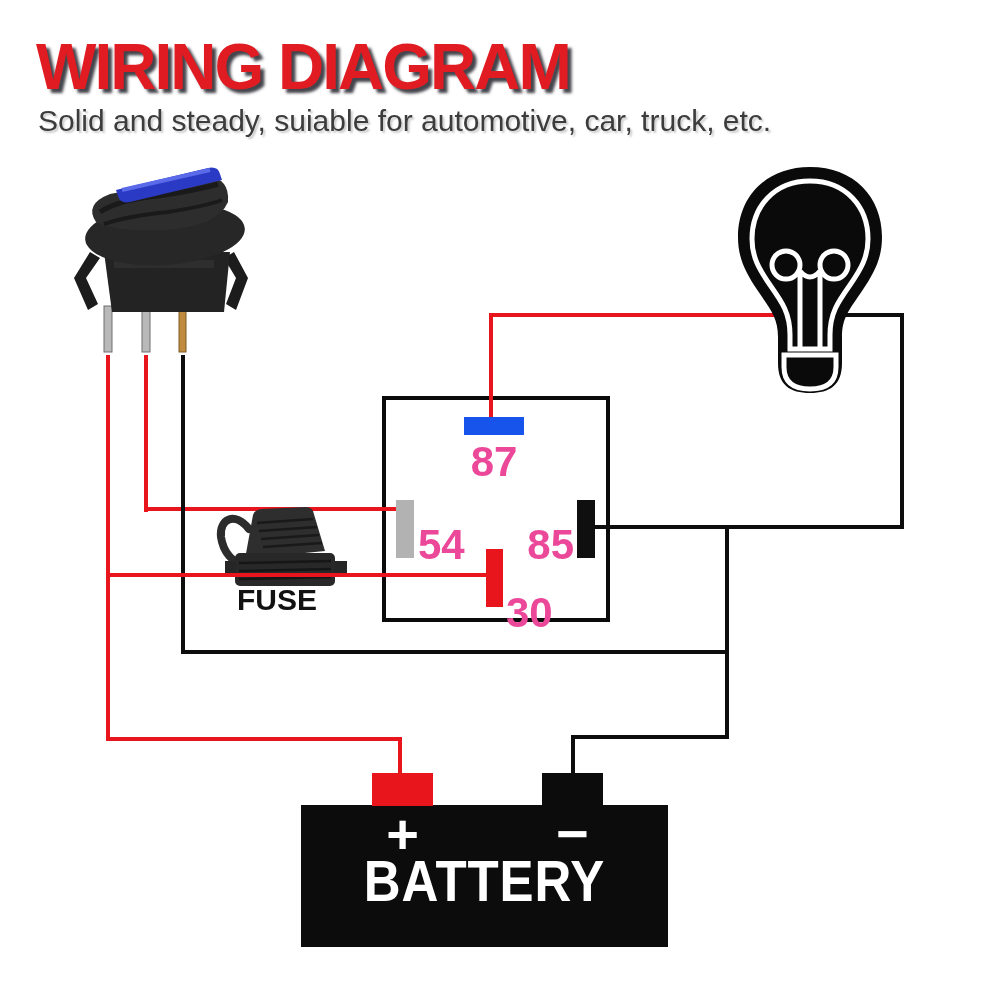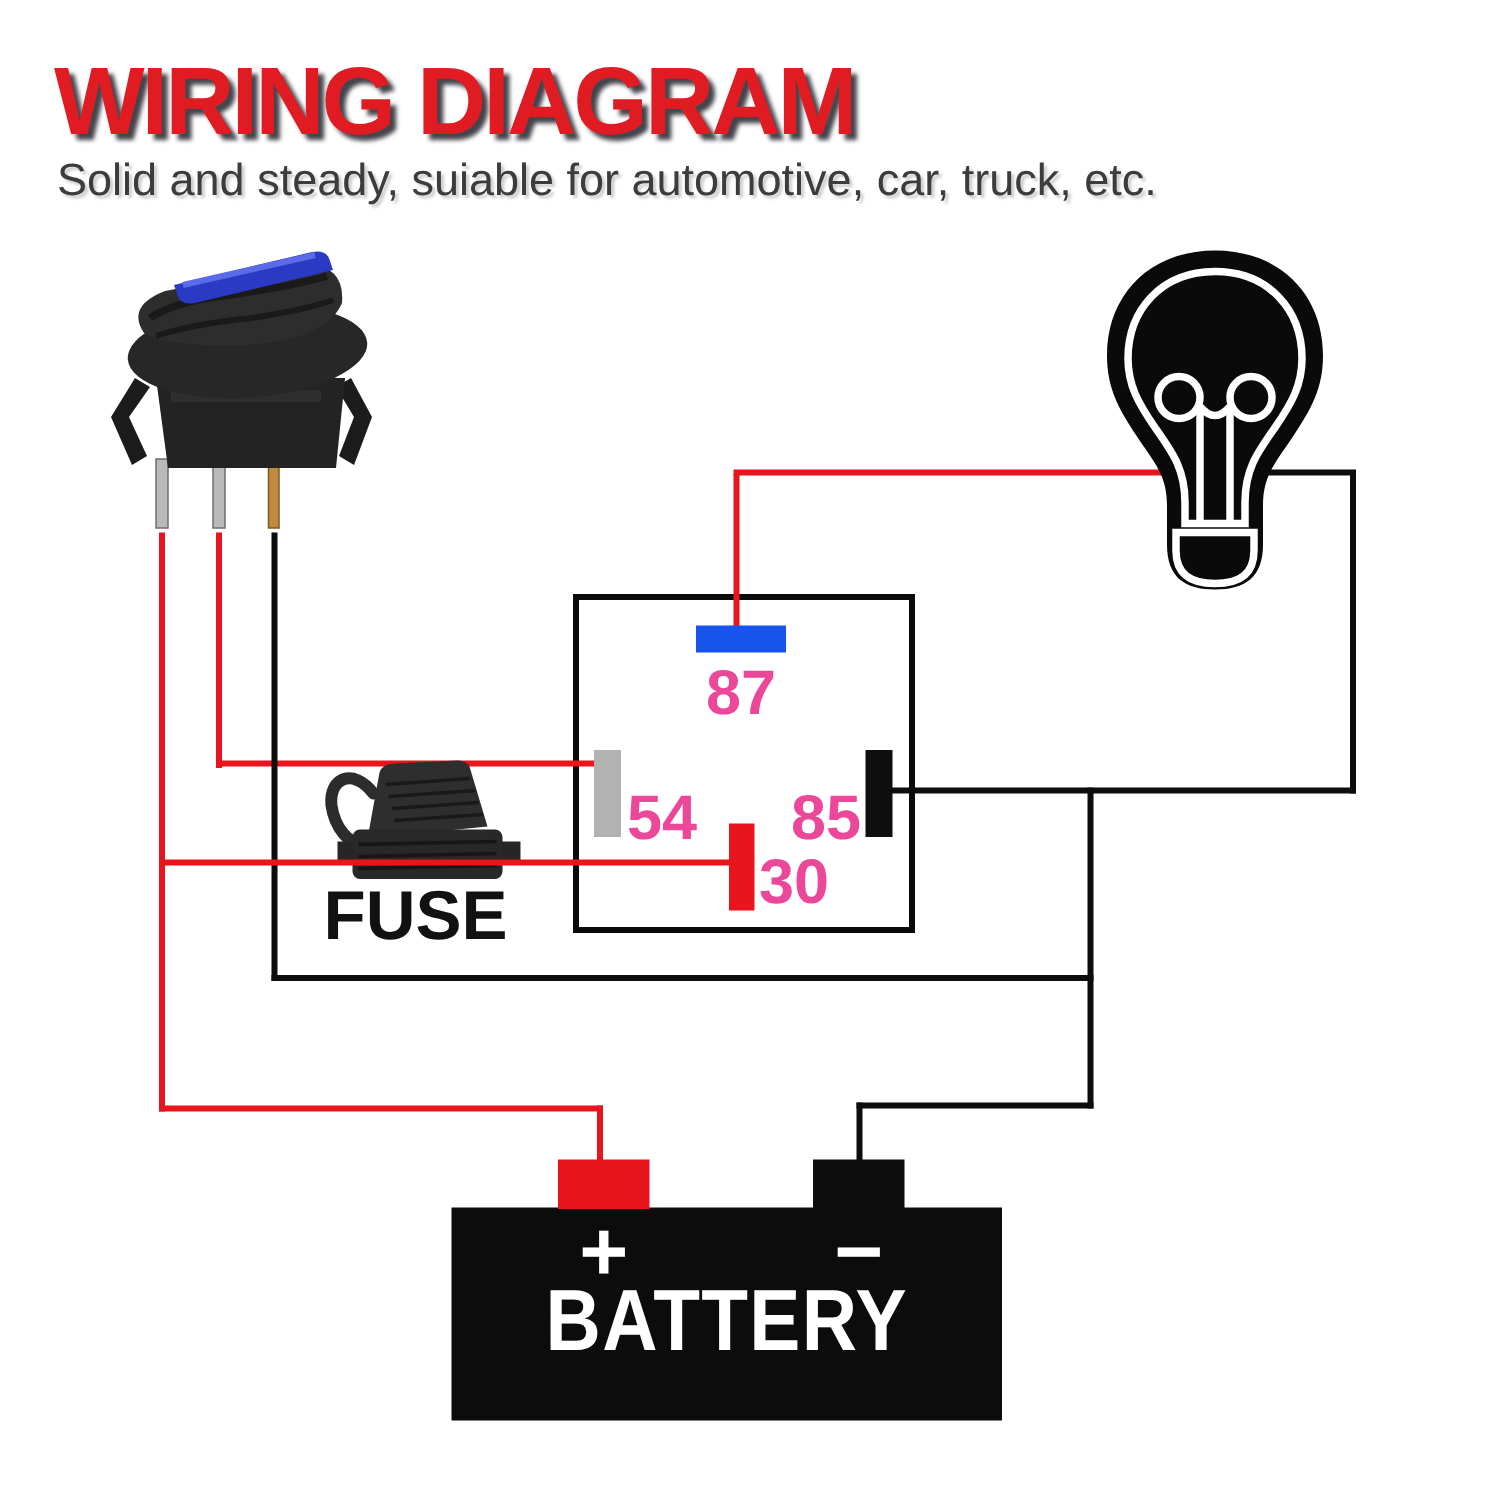--- a/index.html
+++ b/index.html
@@ -34,26 +34,26 @@
   #term-87{left:464px;top:417px;width:60px;height:18px;background:#1754ec;}
   #term-86{left:396px;top:500px;width:18px;height:58px;background:#b2b2b2;}
   #term-85{left:577px;top:500px;width:18px;height:58px;background:#0f0f0f;}
   #term-30{left:486px;top:549px;width:17px;height:58px;background:#e8151c;}
   .term-label{
     position:absolute;z-index:5;font-size:42px;font-weight:bold;color:#ec4899;line-height:1;
   }
   #lbl-87{left:454px;top:441px;width:80px;text-align:center;}
   #lbl-86{left:418px;top:524px;}
   #lbl-85{left:518px;top:524px;width:56px;text-align:right;}
-  #lbl-30{left:506px;top:567px;}
+  #lbl-30{left:506px;top:592px;}
   
   #fuse-svg{left:213px;top:503px;z-index:3;}
   #fuse-label{
     left:207px;top:583px;width:140px;text-align:center;z-index:5;
-    font-size:46px;font-weight:bold;color:#111;letter-spacing:0px;
+    font-size:30px;font-weight:bold;color:#111;letter-spacing:0px;
   }
   
   #switch-svg{left:58px;top:160px;z-index:3;}
   #bulb-svg{left:728px;top:165px;z-index:3;}
   
   #battery-body{left:301px;top:805px;width:367px;height:142px;background:#0c0c0c;z-index:2;}
   #battery-pos{left:372px;top:773px;width:61px;height:33px;background:#e8151c;z-index:3;}
   #battery-neg{left:542px;top:773px;width:61px;height:33px;background:#0c0c0c;z-index:3;}
   #battery-plus-sym{
     left:372px;top:806px;width:61px;text-align:center;z-index:4;

